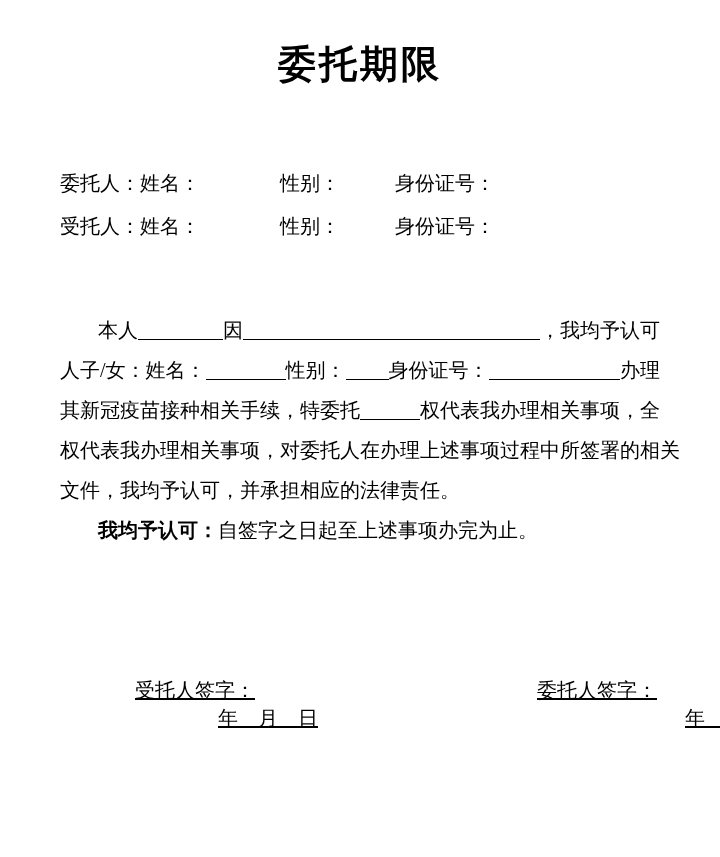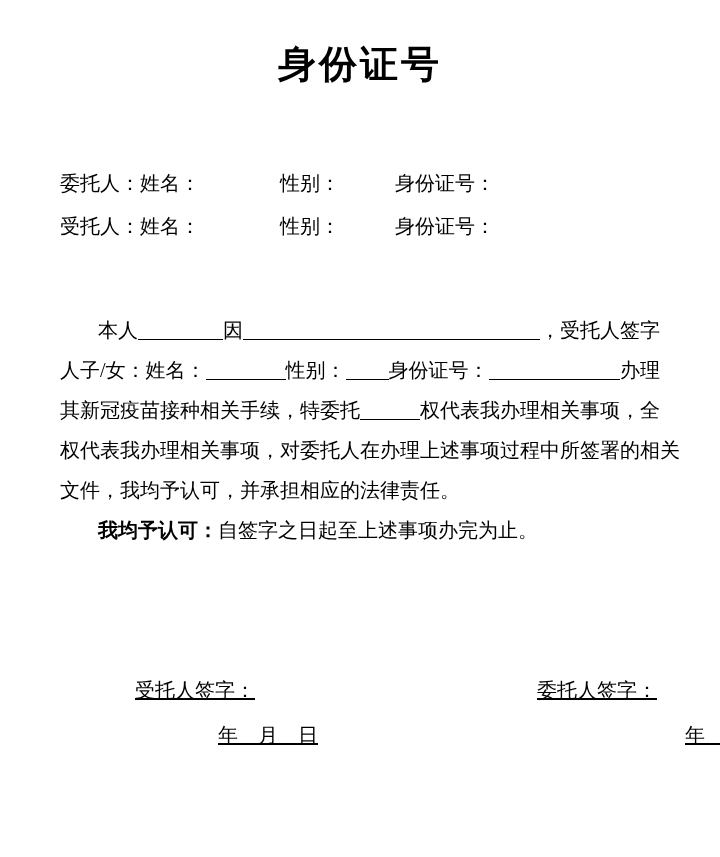--- a/index.html
+++ b/index.html
@@ -34,34 +34,34 @@
   }
   .blank.grow { flex:1 1 auto; }
   .w85 { width:85px; }
   .w80 { width:80px; }
   .w43 { width:43px; }
   .term-label { font-weight:700; }
 
   
   .sig-section { margin-top:130px; font-size:20px; }
   .sig-row, .date-row { display:flex; line-height:20px; white-space:nowrap;text-decoration:underline; }
-  .date-row { margin-top:25px; }
+  .date-row { margin-top:8px; }
   .col { width:300px; flex:0 0 auto; }
   .sig-left   { padding-left:75px; }
   .sig-right  { padding-left:102px; }
   .date-left  { padding-left:158px; }
   .date-right { padding-left:167px; }
 </style>
 </head>
 <body>
 
 <div class="page">
   <div class="content">
 
-    <div class="doc-title">身份证号</div>
+    <div class="doc-title">委托期限</div>
 
     <div class="parties">
       <div class="party-row">
         <span class="party-role">委托人：</span>
         <span class="seg">姓名：</span>
         <span class="gap-a"></span>
         <span class="seg">性别：</span>
         <span class="gap-b"></span>
         <span class="seg">身份证号：</span>
       </div>
@@ -75,21 +75,21 @@
       </div>
     </div>
 
     <div class="paragraph">
       <div class="pline">
         <span class="indent"></span>
         <span class="seg">本人</span>
         <span class="blank w85"></span>
         <span class="seg">因</span>
         <span class="blank grow"></span>
-        <span class="seg">，受托人签字</span>
+        <span class="seg">，我均予认可</span>
       </div>
       <div class="pline">
         <span class="seg">人子/女：姓名：</span>
         <span class="blank w80"></span>
         <span class="seg">性别：</span>
         <span class="blank w43"></span>
         <span class="seg">身份证号：</span>
         <span class="blank grow"></span>
         <span class="seg">办理</span>
       </div>

